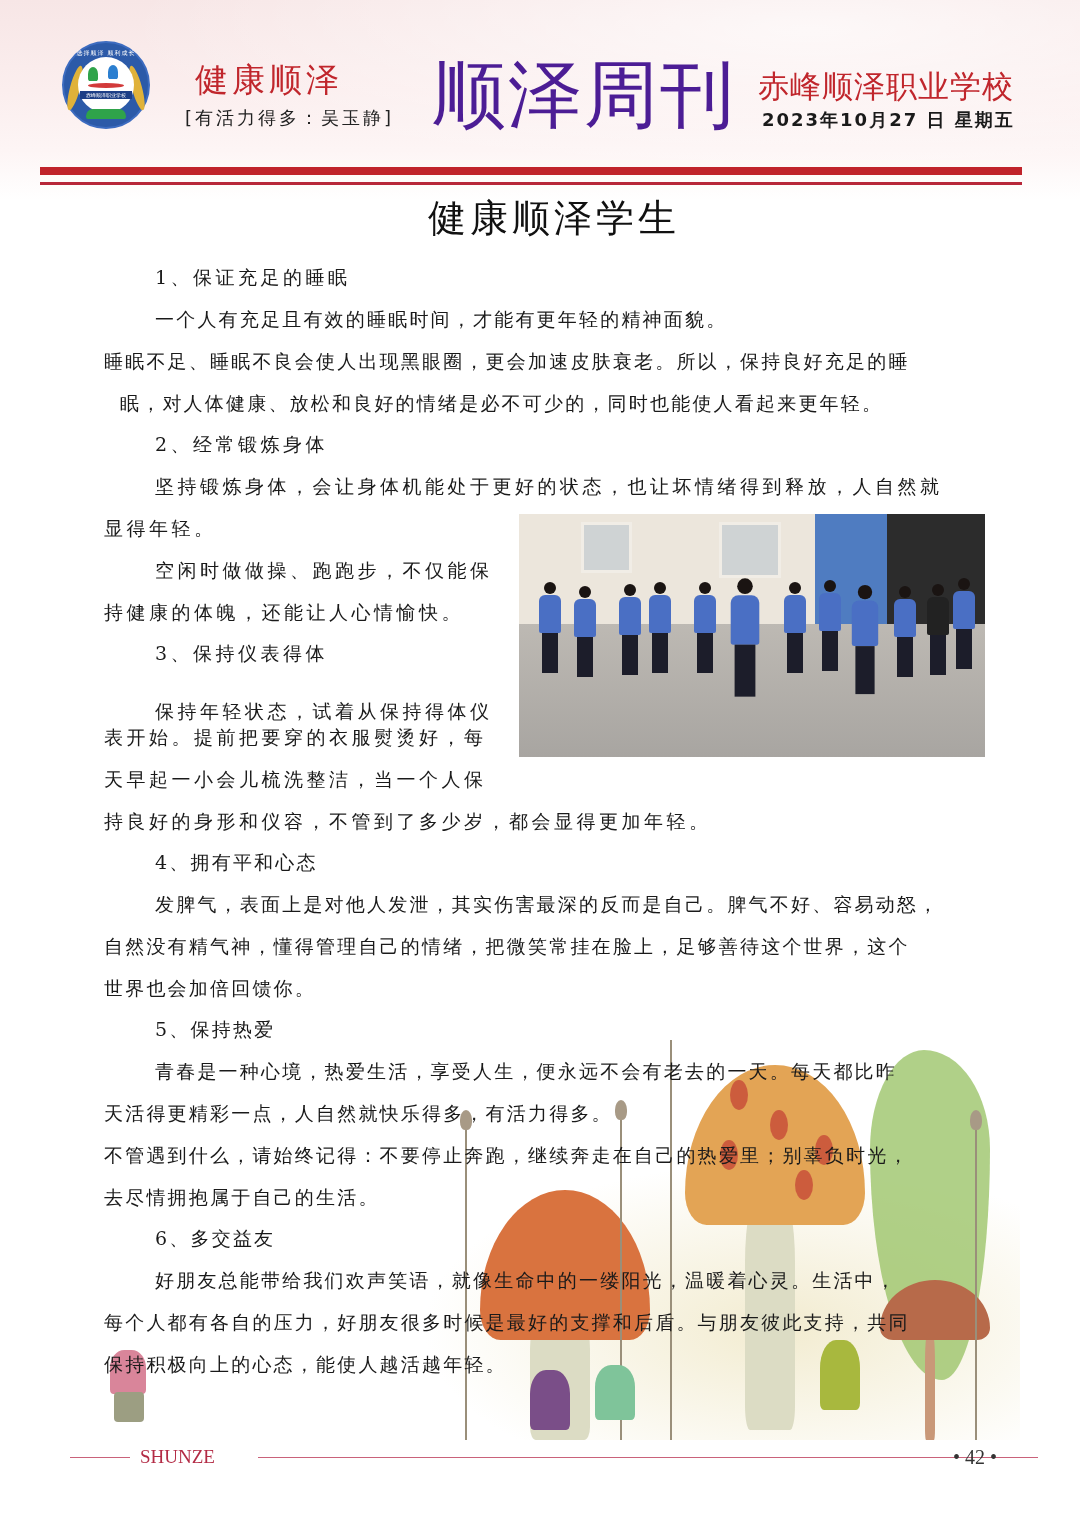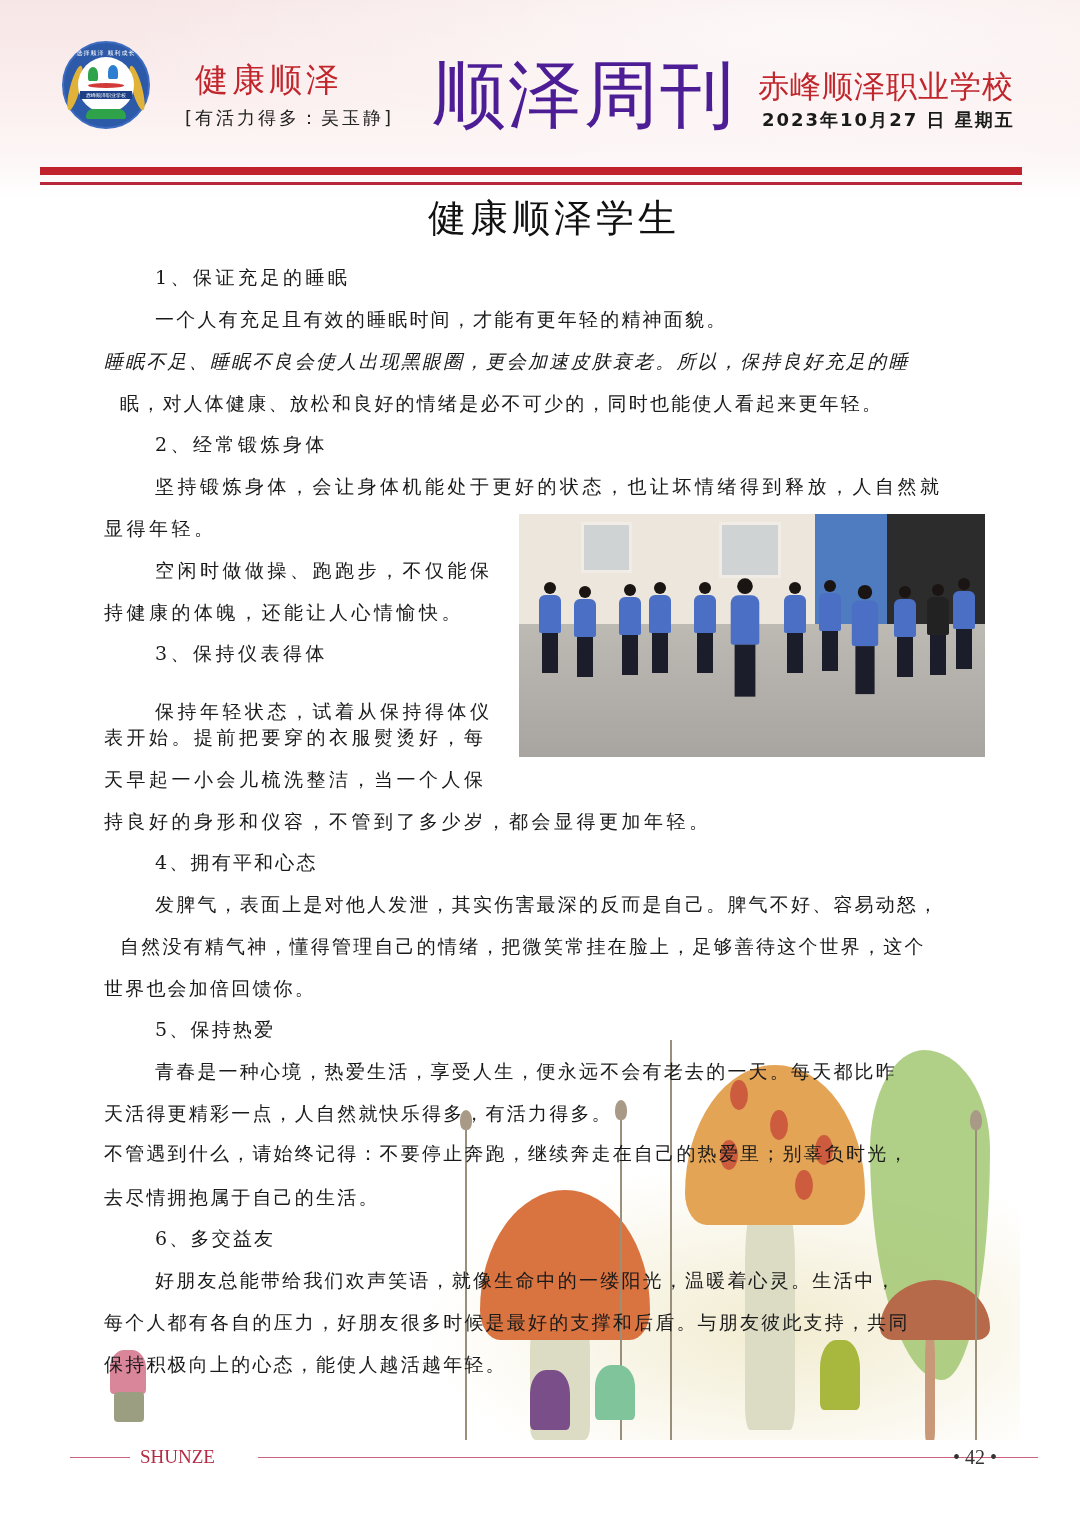--- a/index.html
+++ b/index.html
@@ -143,21 +143,21 @@
 <div class="school-name">赤峰顺泽职业学校</div>
 <div class="issue-date">2023年10月27 日  星期五</div>
 
 <div class="rule-thick"></div>
 <div class="rule-thin"></div>
 
 <div class="article-title">健康顺泽学生</div>
 
 <div class="line" style="left:155px; top:264px;">1、保证充足的睡眠</div>
 <div class="line tight" style="left:155px; top:306px;">一个人有充足且有效的睡眠时间，才能有更年轻的精神面貌。</div>
-<div class="line tight" style="left:104px; top:348px;font-style:italic;">睡眠不足、睡眠不良会使人出现黑眼圈，更会加速皮肤衰老。所以，保持良好充足的睡</div>
+<div class="line tight" style="left:104px; top:348px;">睡眠不足、睡眠不良会使人出现黑眼圈，更会加速皮肤衰老。所以，保持良好充足的睡</div>
 <div class="line tight" style="left:104px; top:390px;padding-left:16px;">眠，对人体健康、放松和良好的情绪是必不可少的，同时也能使人看起来更年轻。</div>
 
 <div class="line" style="left:155px; top:431px;">2、经常锻炼身体</div>
 <div class="line" style="left:155px; top:473px;">坚持锻炼身体，会让身体机能处于更好的状态，也让坏情绪得到释放，人自然就</div>
 <div class="line" style="left:104px; top:515px;">显得年轻。</div>
 <div class="line" style="left:155px; top:557px;">空闲时做做操、跑跑步，不仅能保</div>
 <div class="line" style="left:104px; top:599px;">持健康的体魄，还能让人心情愉快。</div>
 
 <div class="line" style="left:155px; top:640px;">3、保持仪表得体</div>
 <div class="line" style="left:155px; top:698px;">保持年轻状态，试着从保持得体仪</div>
@@ -229,21 +229,21 @@
     </div>
   <div class="student" style="left:434px; top:64px;">
       <div class="head"></div>
       <div class="jacket"></div>
       <div class="pants"></div>
     </div>
 </div>
 
 <div class="line tight" style="left:155px; top:849px;">4、拥有平和心态</div>
 <div class="line tight" style="left:155px; top:891px;">发脾气，表面上是对他人发泄，其实伤害最深的反而是自己。脾气不好、容易动怒，</div>
-<div class="line tight" style="left:120px; top:933px;">自然没有精气神，懂得管理自己的情绪，把微笑常挂在脸上，足够善待这个世界，这个</div>
+<div class="line tight" style="left:104px; top:933px;">自然没有精气神，懂得管理自己的情绪，把微笑常挂在脸上，足够善待这个世界，这个</div>
 <div class="line tight" style="left:104px; top:975px;">世界也会加倍回馈你。</div>
 
 <div class="illustration">
   <div class="wash"></div>
   <div class="green-blob" style="left:450px; top:10px; width:120px; height:330px;"></div>
   <div class="shroom-stem" style="left:325px; top:150px; width:50px; height:240px;"></div>
   <div class="shroom-cap" style="left:265px; top:25px; width:180px; height:160px; background:#e3a455;"></div>
   <div class="spot" style="left:310px; top:40px;"></div>
   <div class="spot" style="left:350px; top:70px;"></div>
   <div class="spot" style="left:395px; top:95px;"></div>
@@ -265,21 +265,21 @@
   <div class="kid" style="left:400px; top:300px; width:40px; height:70px; background:#a8b83e;"></div>
 </div>
 <div class="left-kid">
   <div style="position:absolute; left:10px; top:10px; width:36px; height:44px; background:#d9859a; border-radius:40% 40% 10% 10%;"></div>
   <div style="position:absolute; left:14px; top:52px; width:30px; height:30px; background:#9c9e82; border-radius:4px;"></div>
 </div>
 
 <div class="line tight" style="left:155px; top:1016px;">5、保持热爱</div>
 <div class="line tight" style="left:155px; top:1058px;">青春是一种心境，热爱生活，享受人生，便永远不会有老去的一天。每天都比昨</div>
 <div class="line tight" style="left:104px; top:1100px;">天活得更精彩一点，人自然就快乐得多，有活力得多。</div>
-<div class="line tight" style="left:104px; top:1142px;font-family:Liberation Mono, monospace;">不管遇到什么，请始终记得：不要停止奔跑，继续奔走在自己的热爱里；别辜负时光，</div>
+<div class="line tight" style="left:104px; top:1142px;">不管遇到什么，请始终记得：不要停止奔跑，继续奔走在自己的热爱里；别辜负时光，</div>
 <div class="line tight" style="left:104px; top:1184px;">去尽情拥抱属于自己的生活。</div>
 
 <div class="line tight" style="left:155px; top:1225px;text-align:center;">6、多交益友</div>
 <div class="line tight" style="left:155px; top:1267px;">好朋友总能带给我们欢声笑语，就像生命中的一缕阳光，温暖着心灵。生活中，</div>
 <div class="line tight" style="left:104px; top:1309px;">每个人都有各自的压力，好朋友很多时候是最好的支撑和后盾。与朋友彼此支持，共同</div>
 <div class="line tight" style="left:104px; top:1351px;">保持积极向上的心态，能使人越活越年轻。</div>
 
 <div class="footer-line-left"></div>
 <div class="footer-brand">SHUNZE</div>
 <div class="footer-line-right"></div>

